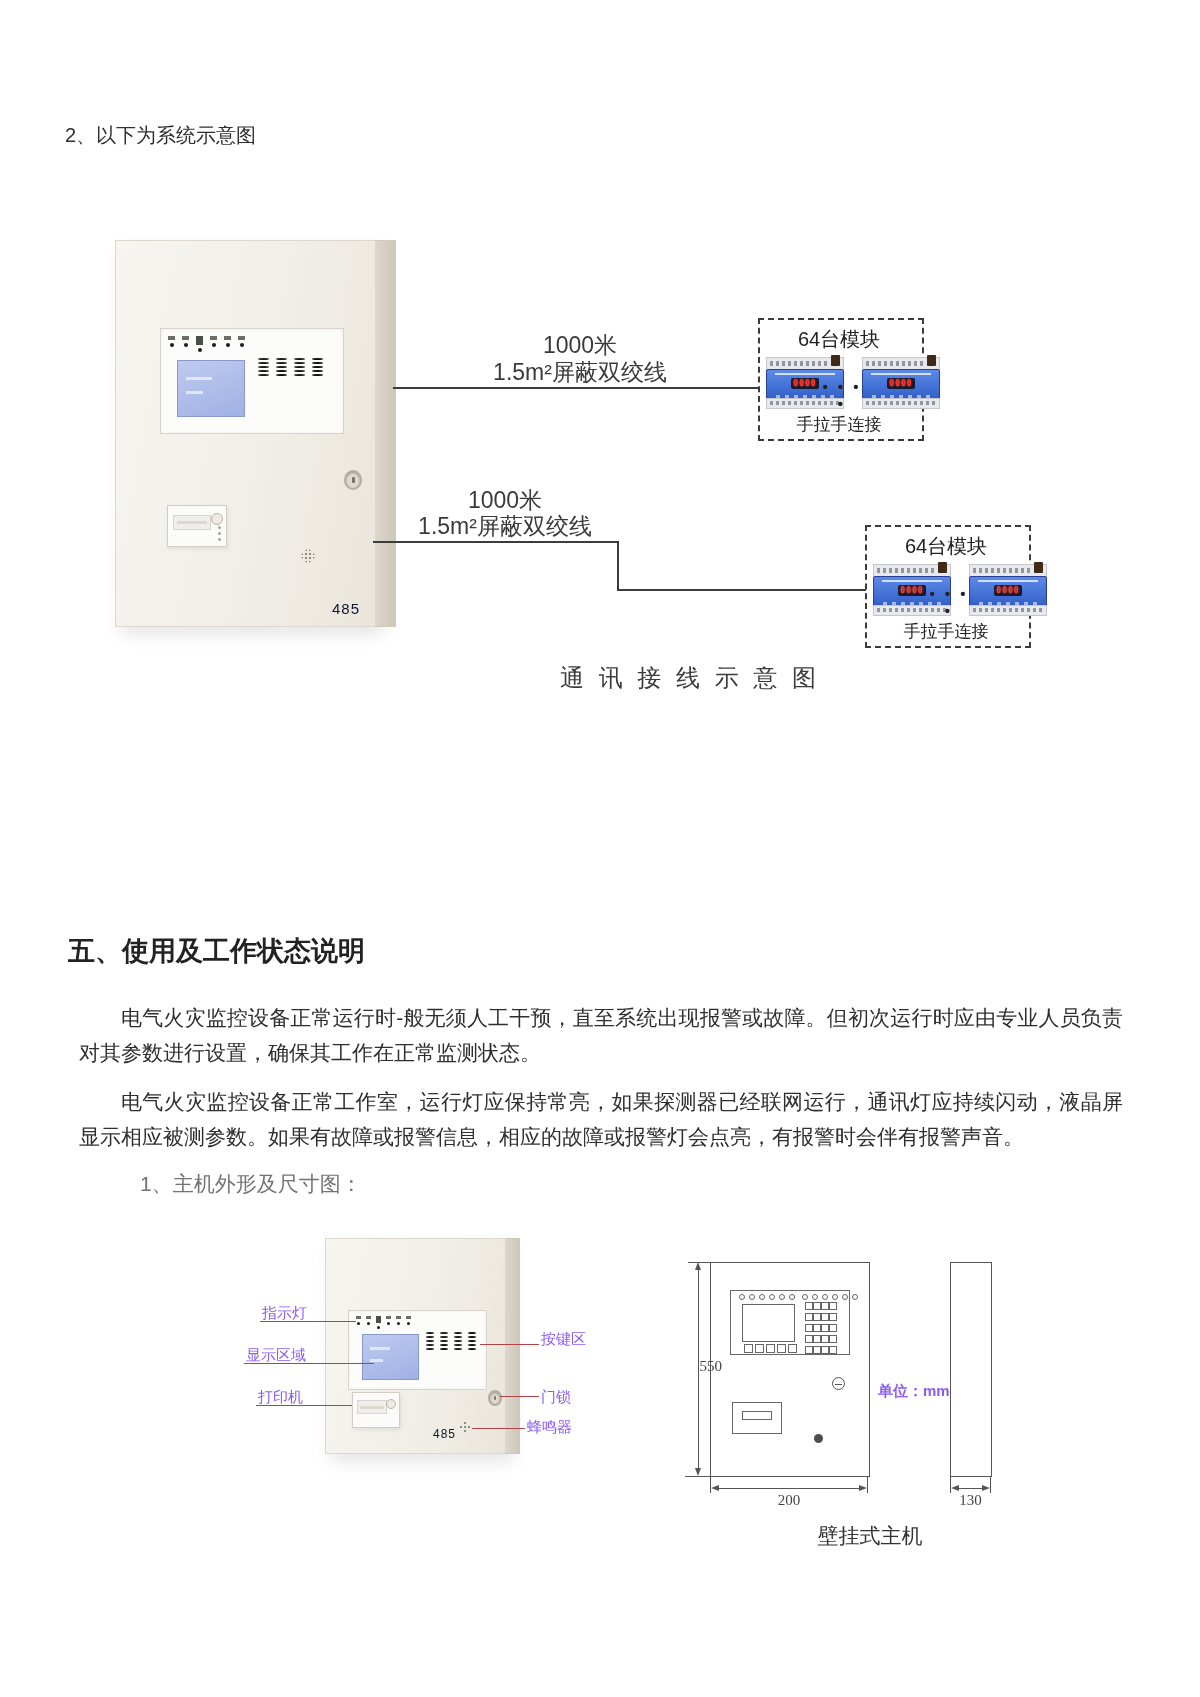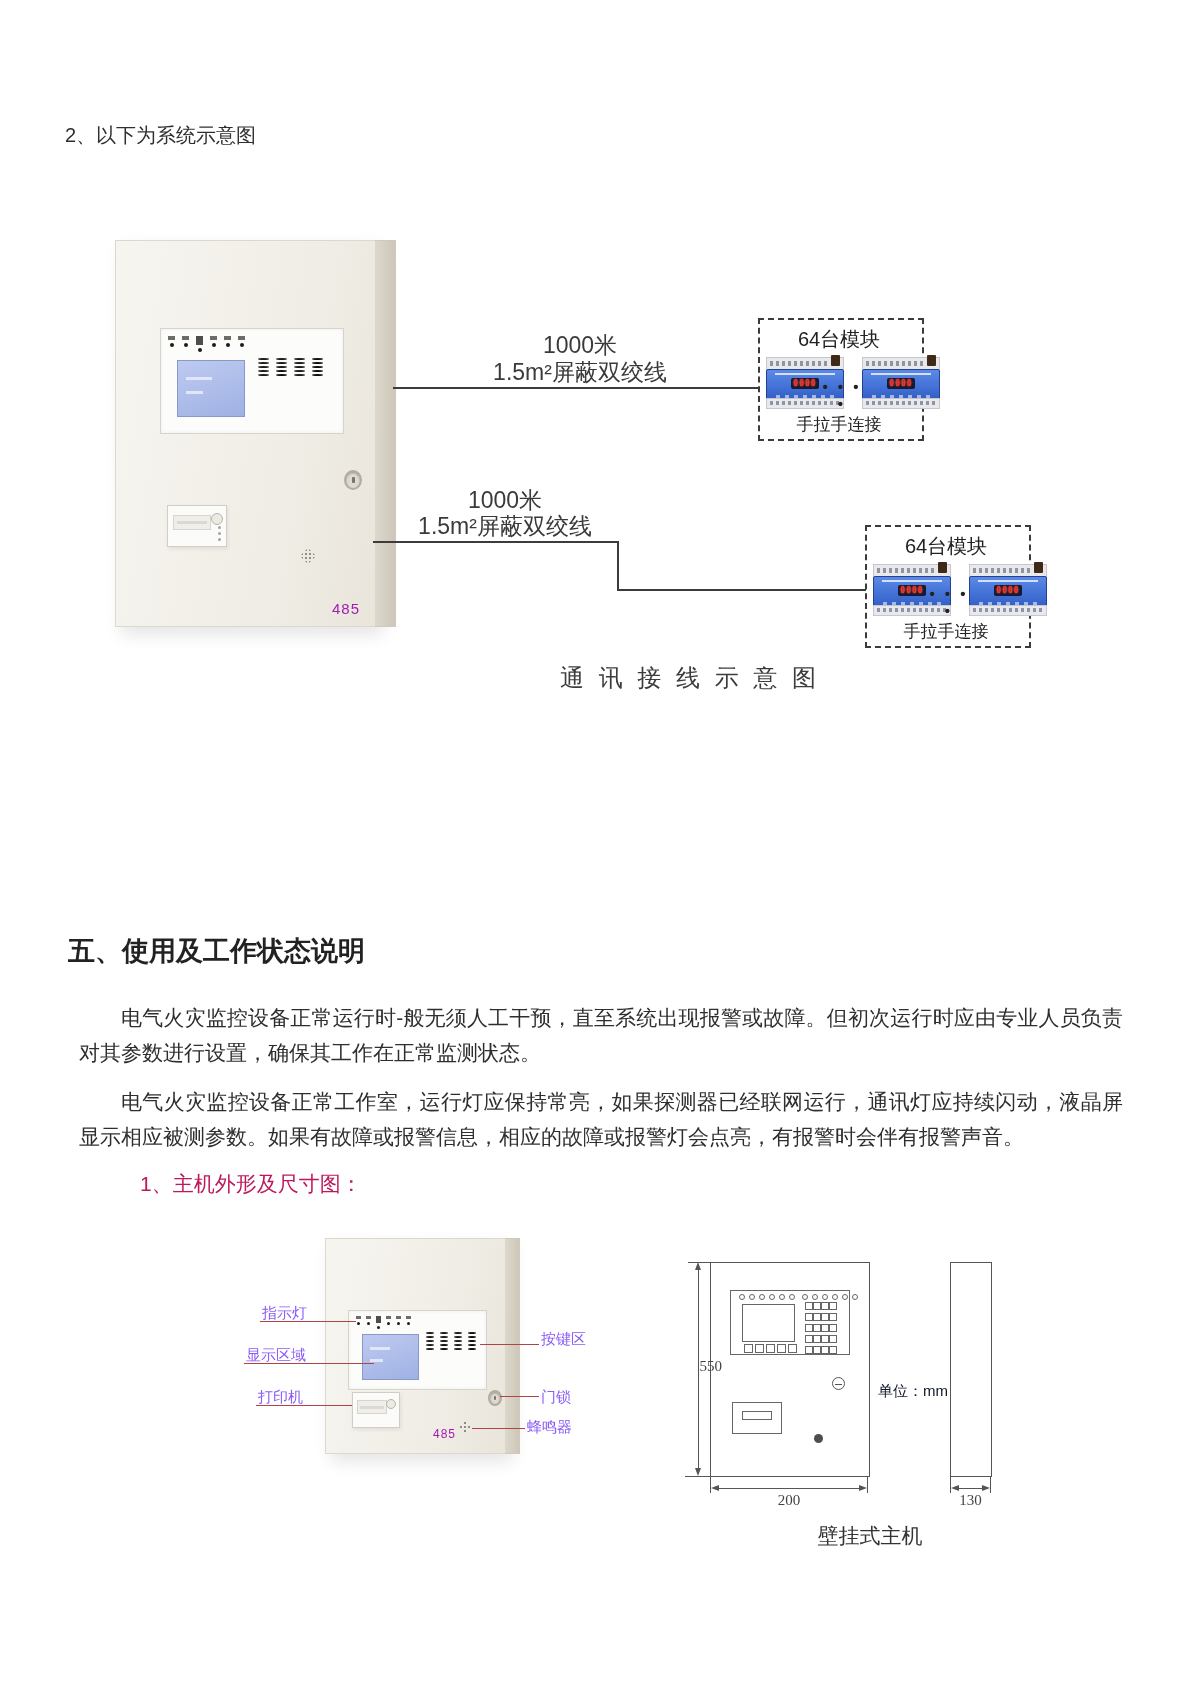--- a/index.html
+++ b/index.html
@@ -3,21 +3,21 @@
 <meta charset="utf-8">
 <style>
   html,body{margin:0;padding:0;background:#fff;}
   .page{position:relative;width:1200px;height:1697px;margin:0 auto;background:#fff;
         font-family:"Liberation Sans",sans-serif;color:#2e2e2e;overflow:hidden;padding-left:13px;}
   .a{position:absolute;}
 
   
   .h-sec2{font-size:20px;color:#2f2f2f;}
   .h-sec5{font-size:27px;font-weight:bold;color:#222;}
-  .h-item{font-size:21px;color:#be185d;}
+  .h-item{font-size:21px;color:#737373;}
   .bodytext{width:1072px;font-size:21px;line-height:35px;text-align:justify;color:#2e2e2e;}
   .bodytext p{margin:14px;text-indent:2em;}
   .cap1{font-size:24px;letter-spacing:4px;color:#3c3c3c;text-align:center;}
   .cap2{font-size:21px;color:#333;}
 
   
   .pface{background:linear-gradient(100deg,#f7f5f0,#f0ede6 65%,#e9e5db);
          border:1px solid #ddd8cd;box-shadow:6px 8px 16px rgba(0,0,0,.10);}
   .pedge{background:linear-gradient(90deg,#ddd8cc,#cdc7b9);border:1px solid #cfc9bc;border-left:none;}
   .pctrl{background:#fcfcfb;border:1px solid #d8d4cd;box-shadow:inset 0 0 4px rgba(0,0,0,.06);}
@@ -35,21 +35,21 @@
   .lockc{border-radius:50%;background:#dfdbd2;border:2px solid #b2ac9f;box-shadow:inset 0 1px 2px rgba(0,0,0,.35);}
   .lockc i{position:absolute;left:50%;top:50%;width:3px;height:6px;margin:-3px 0 0 -1.5px;background:#7d7468;border-radius:1px;}
   .printer{background:#fbfbf9;border:1px solid #d2cec5;box-shadow:1px 2px 4px rgba(0,0,0,.08);}
   .pr-slot{position:absolute;left:8%;top:22%;width:62%;height:34%;background:#efeeea;border:1px solid #d8d5cc;}
   .pr-slot i{position:absolute;left:8%;top:40%;width:84%;height:3px;background:#dcd9d0;}
   .pr-knob{position:absolute;right:6%;top:18%;width:10px;height:10px;border-radius:50%;border:1px solid #b9b4a8;background:#eceae3;}
   .pr-dots{position:absolute;right:9%;bottom:12%;display:flex;flex-direction:column;gap:3px;}
   .pr-dots i{width:3px;height:3px;border-radius:50%;background:#a9a499;}
   .spk{background:radial-gradient(#8f8d85 1px,transparent 1.2px);background-size:4px 4px;
        clip-path:polygon(50% 0,100% 50%,50% 100%,0 50%);}
-  .t485{color:#a21caf;letter-spacing:1px;}
+  .t485{color:#0f172a;letter-spacing:1px;}
 
   
   .wire{background:#3c3c3c;}
   .buslabel{text-align:center;font-size:23px;line-height:27px;color:#3a3a3a;}
   .mbox{border:2px dashed #3b3b3b;}
   .mbox-title{text-align:center;font-size:20px;color:#222;}
   .mbox-conn{text-align:center;font-size:17px;color:#222;}
   .mdots{text-align:center;font-size:15px;font-weight:bold;letter-spacing:3px;color:#222;}
 
   .module{width:78px;height:52px;}
@@ -80,21 +80,21 @@
   .dv-inds{display:flex;gap:4px;}
   .dv-inds i{width:4px;height:4px;border:1px solid #666;border-radius:50%;}
   .dv-sq{display:flex;gap:2px;}
   .dv-sq i{width:7px;height:7px;border:1px solid #666;}
   .dv-keys{display:grid;grid-template-columns:repeat(4,6px);gap:3px 2px;}
   .dv-keys i{width:6px;height:6px;border:1px solid #666;}
   .dv-lock{width:11px;height:11px;border:1px solid #555;border-radius:50%;}
   .dv-lock i{position:absolute;left:2px;right:2px;top:50%;height:1px;background:#555;}
   .dv-buzz{width:9px;height:9px;background:#4d4d4d;border-radius:50%;}
   .dimtxt{font-family:"Liberation Serif",serif;font-size:15px;color:#444;}
-  .unit{font-size:15px;color:#0f172a;}
+  .unit{font-size:15px;color:#8b5cf6;font-weight:bold;}
   .arrU{width:0;height:0;border-left:3px solid transparent;border-right:3px solid transparent;border-bottom:8px solid #555;}
   .arrD{width:0;height:0;border-left:3px solid transparent;border-right:3px solid transparent;border-top:8px solid #555;}
   .arrL{width:0;height:0;border-top:3px solid transparent;border-bottom:3px solid transparent;border-right:8px solid #555;}
   .arrR{width:0;height:0;border-top:3px solid transparent;border-bottom:3px solid transparent;border-left:8px solid #555;}
 </style>
 </head>
 <body>
 
 <div class="page">
 

